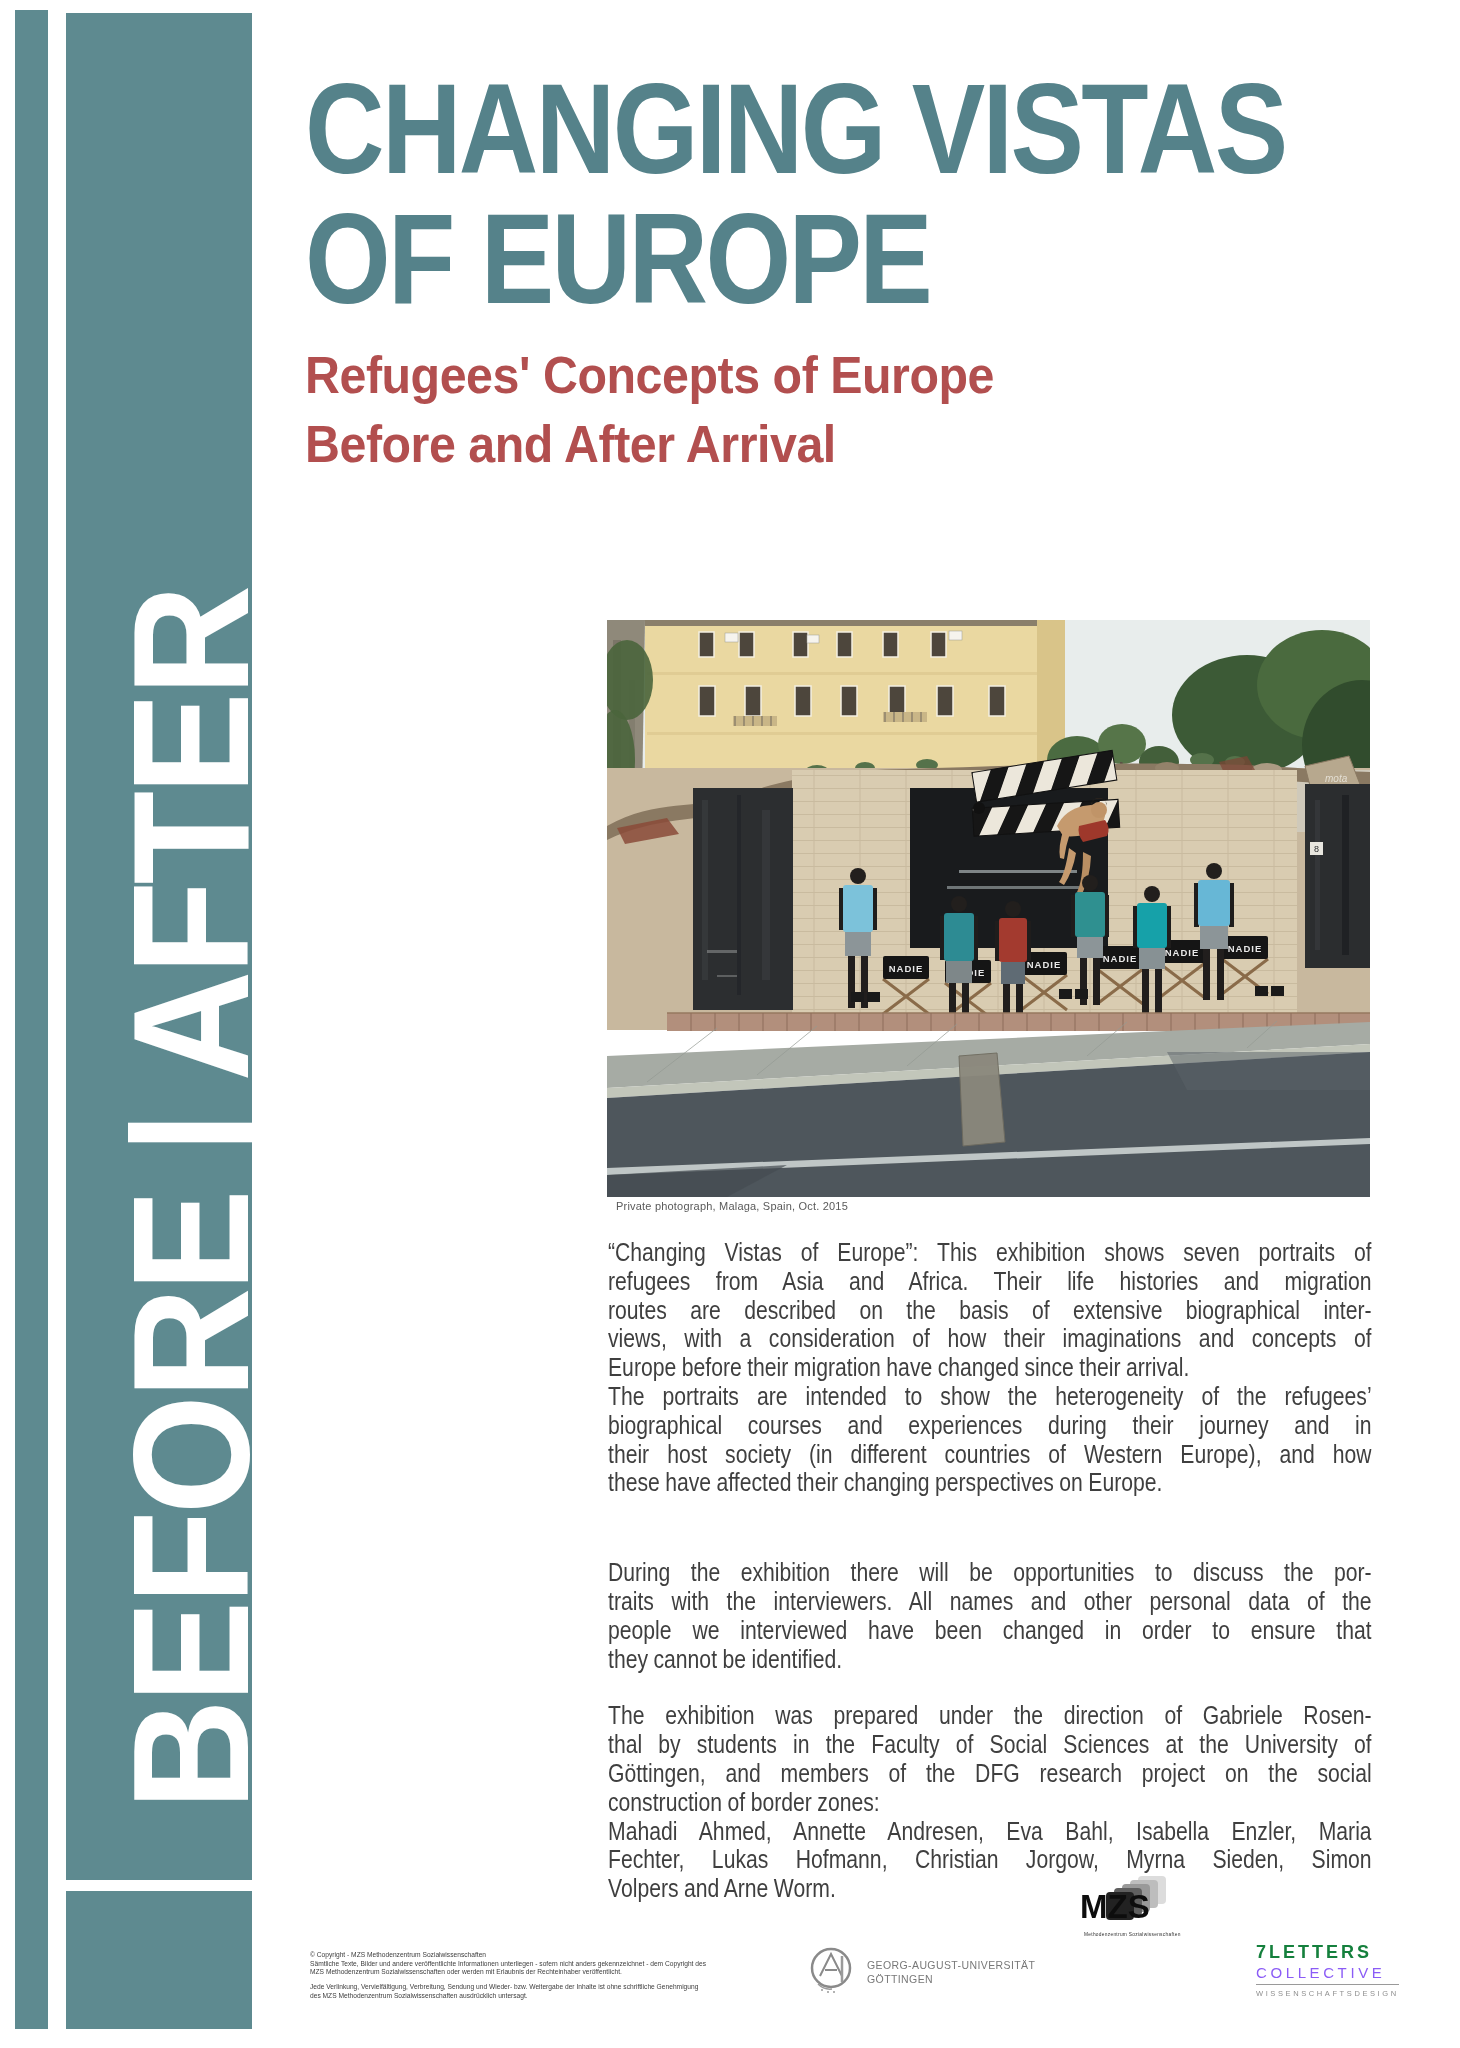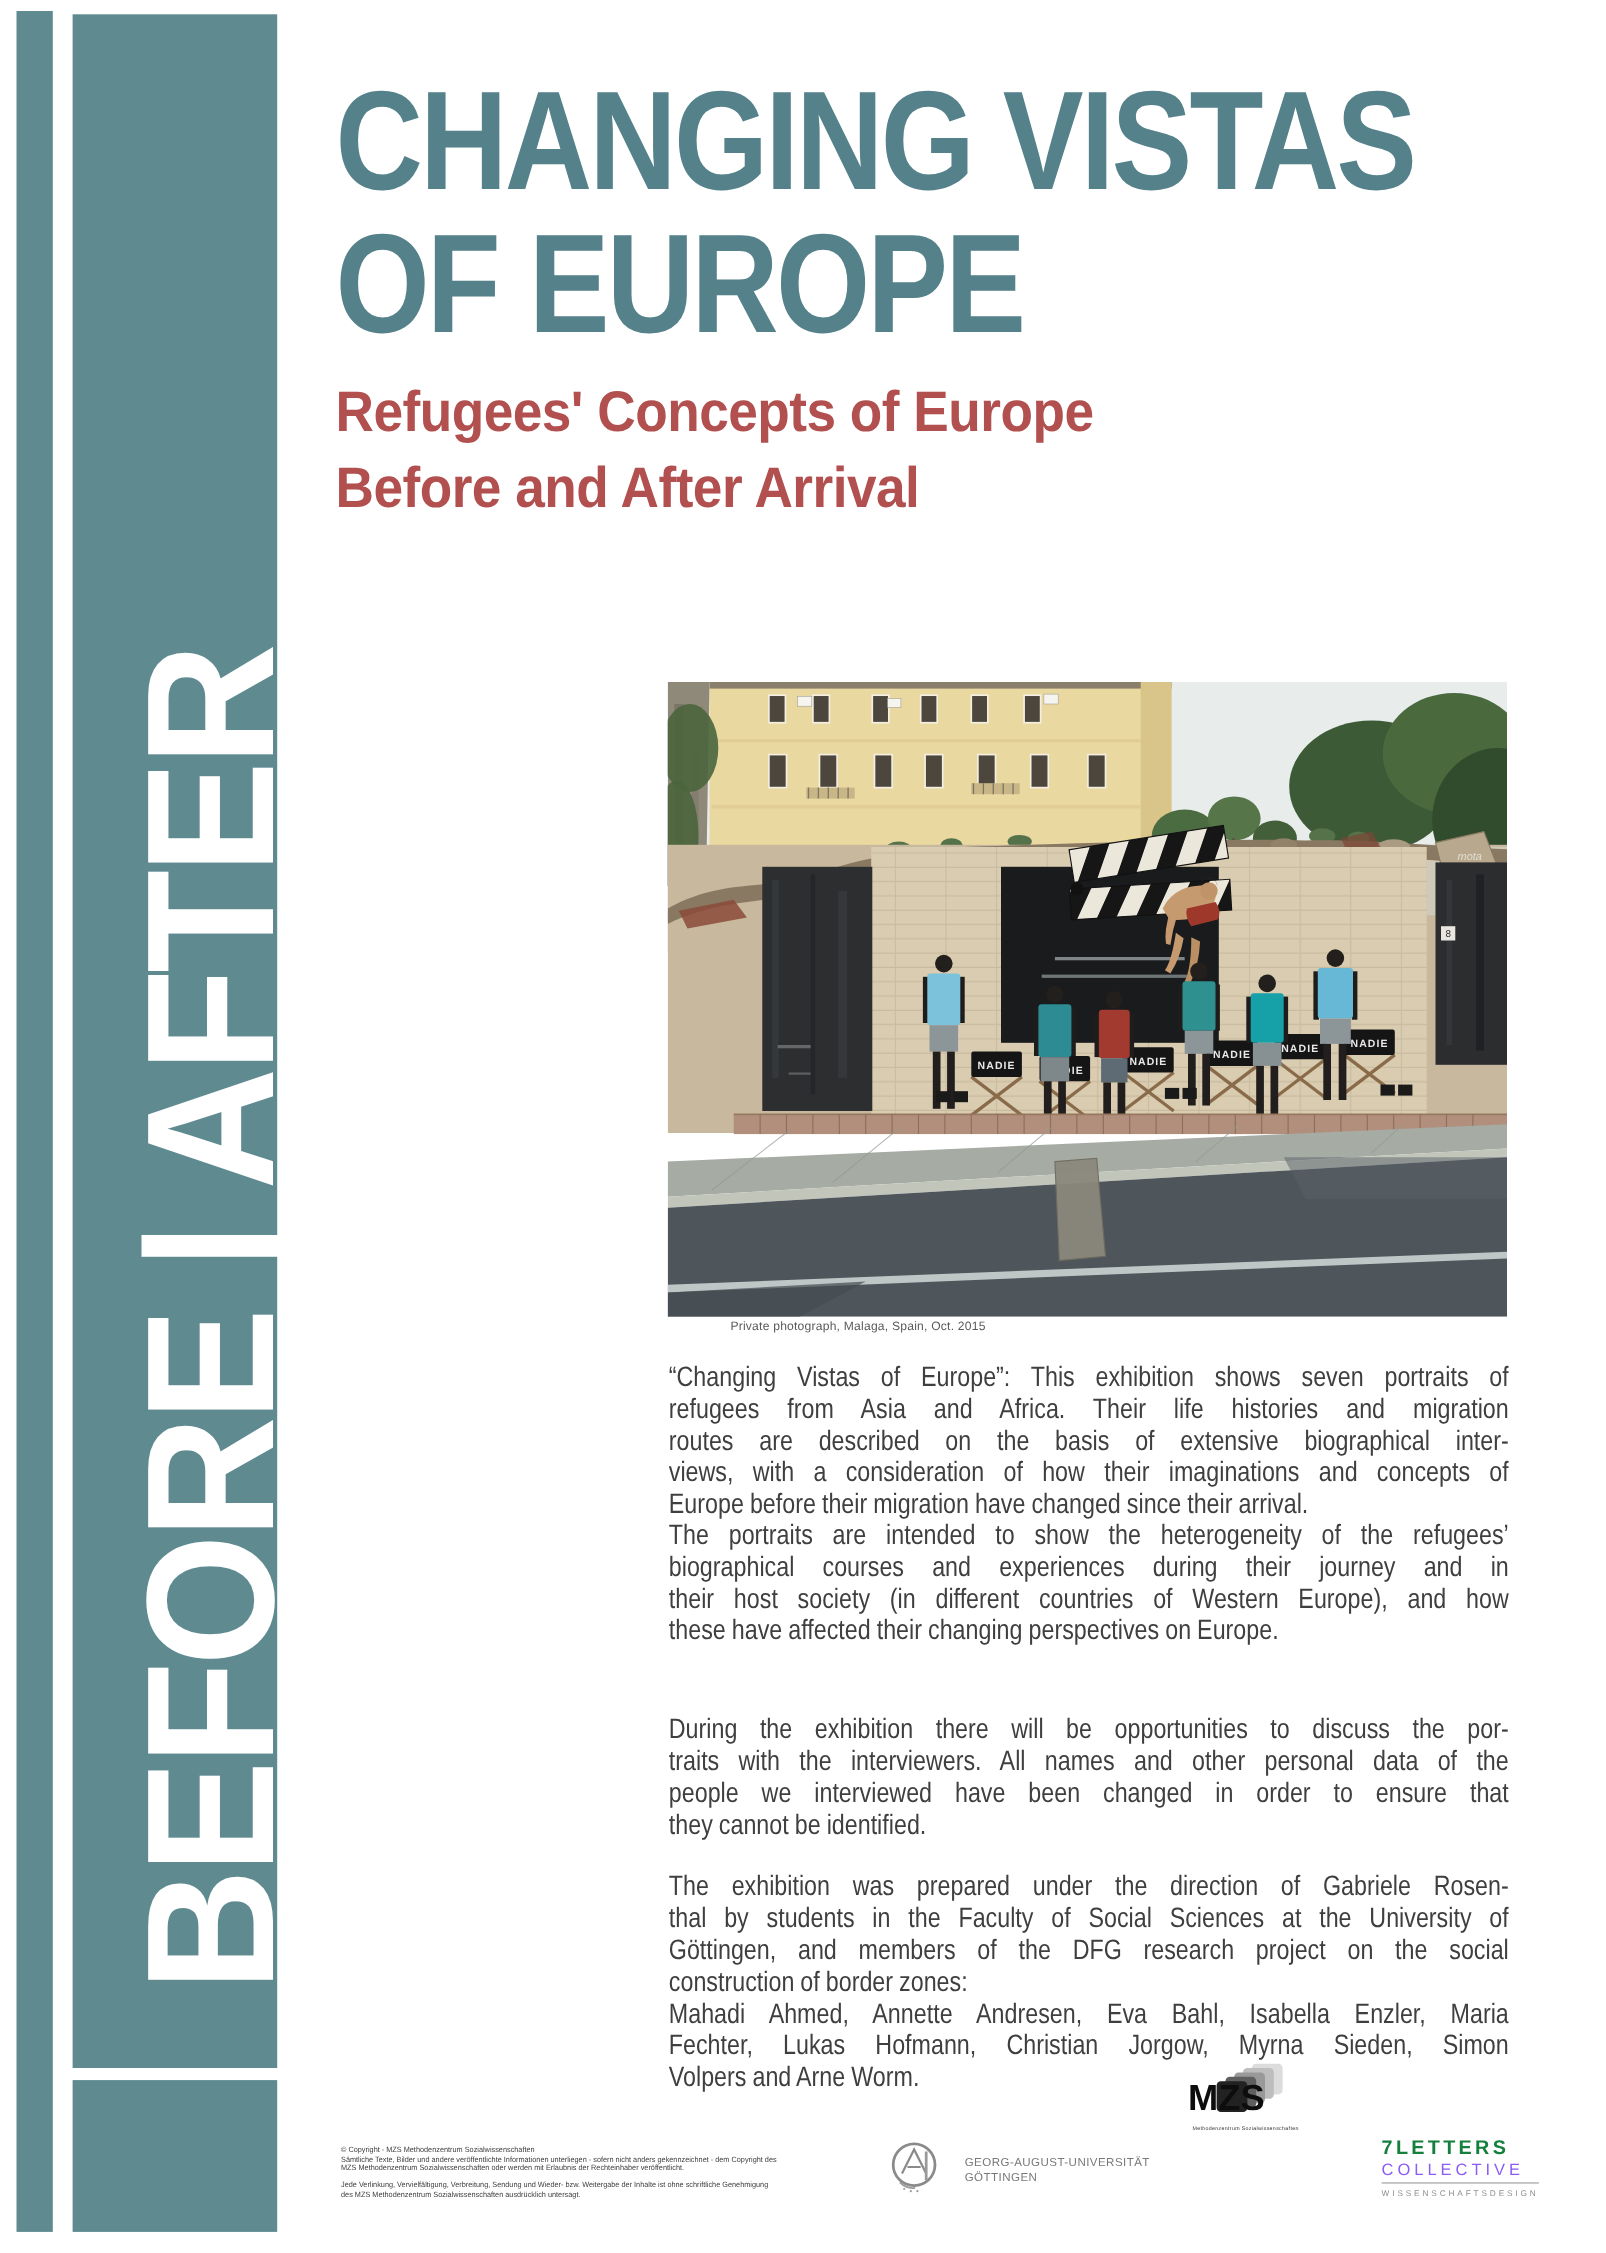--- a/index.html
+++ b/index.html
@@ -25,37 +25,37 @@
     transform:scaleX(.86);transform-origin:left top;
   }
   .subtitle{
     position:absolute;left:305px;top:341px;color:#b24f4f;font-weight:700;
     font-size:52px;line-height:69px;letter-spacing:-.5px;white-space:nowrap;
     transform:scaleX(.93);transform-origin:left top;
   }
   
   .photo{position:absolute;left:607px;top:620px;width:763px;height:577px;}
   .photo svg{display:block;width:763px;height:577px;}
-  .caption{position:absolute;left:616px;top:1200px;font-size:11px;color:#5a5a5a;letter-spacing:.2px;margin-left:48px;}
+  .caption{position:absolute;left:616px;top:1200px;font-size:11px;color:#5a5a5a;letter-spacing:.2px;}
   
   .bodycopy{
     position:absolute;left:608px;top:1238px;width:920px;
     font-size:25.5px;line-height:28.8px;color:#3f3f3f;
     transform:scaleX(.83);transform-origin:left top;word-spacing:-.5px;
   }
   .para{margin:0;}
   .para.gap-big{margin-top:61px;}
   .para.gap-small{margin-top:28px;}
   .para .line{text-align:justify;text-align-last:justify;height:28.8px;overflow:hidden;}
   .para .line.ragged{text-align:left;text-align-last:left;}
   
   .copyright{position:absolute;left:310px;top:1951px;width:500px;font-size:7px;line-height:8.7px;color:#3d3d3d;transform:scaleX(.95);transform-origin:left top;}
   .copyright .block2{margin-top:6px;}
   .copyright .line{text-align:left;}
-  .uni{position:absolute;left:806px;top:1944px;display:flex;align-items:center;gap:19px;color:#787878;}
+  .uni{position:absolute;left:806px;top:1944px;display:flex;align-items:center;gap:9px;color:#787878;}
   .uni-text{font-size:10.5px;letter-spacing:.4px;line-height:14px;}
   .mzs{position:absolute;left:1066px;top:1876px;width:130px;}
   .mzs-caption{font-size:4.8px;letter-spacing:.3px;color:#333;margin-top:2px;margin-left:18px;white-space:nowrap;}
   .seven{position:absolute;left:1256px;top:1942px;width:fit-content;}
   .seven .l1{font-size:18px;font-weight:800;letter-spacing:3px;color:#15803d;white-space:nowrap;}
   .seven .l2{font-size:15px;font-weight:400;letter-spacing:3.6px;color:#8b5cf6;border-bottom:1.5px solid #9a9a9a;padding-bottom:3px;margin-top:1px;white-space:nowrap;}
   .seven .l3{font-size:7.5px;font-weight:500;letter-spacing:2.6px;color:#8f8f8f;margin-top:4px;white-space:nowrap;text-align:center;}
 </style>
 </head>
 <body>

